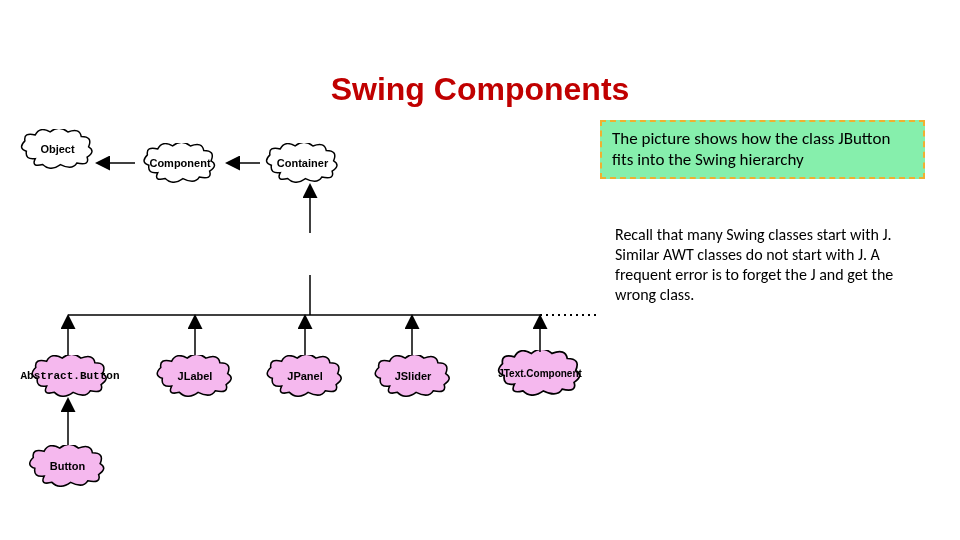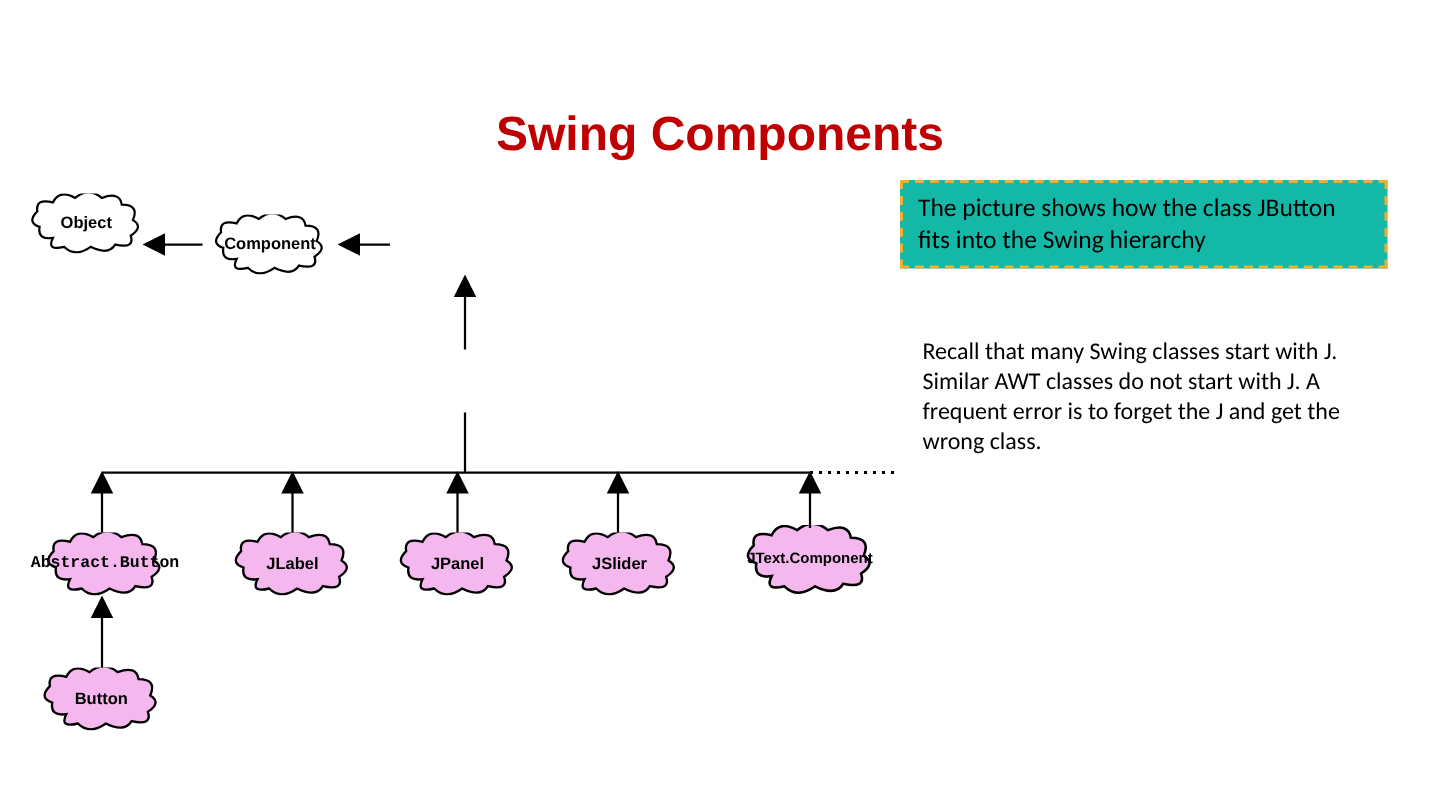--- a/index.html
+++ b/index.html
@@ -54,21 +54,21 @@
     font-size: 14px;
     color: #000;
   }
   .annotation {
     position: absolute;
     border: 2px dashed #f0b030;
     padding: 6px 10px;
     font-size: 17px;
     line-height: 1.25;
     color: #000;
-    background: #14b8a6;
+    background: #86efac;
   }
   .body-text {
     position: absolute;
     font-size: 16px;
     line-height: 1.25;
     color: #000;
   }
 </style>
 </head>
 <body>
@@ -84,20 +84,26 @@
     <span class="lbl">Object</span>
   </div>
 
   <div class="cloud" style="left:125px; top:18px; width:90px; height:40px;">
     <svg width="90" height="40" viewBox="0 0 100 54">
         <path d="M20 40 Q6 42 8 30 Q-4 26 6 16 Q4 4 20 8 Q26 -4 40 4 Q52 -6 64 4 Q80 -2 82 10 Q98 10 92 24 Q102 30 90 38 Q94 50 76 46 Q70 56 54 48 Q40 58 30 48 Q14 52 20 40 Z" fill="#fff" stroke="#000" stroke-width="2"></path>
       </svg>
     <span class="lbl">Component</span>
   </div>
 
+  <div class="cloud" style="left:250px; top:18px; width:85px; height:40px;">
+    <svg width="85" height="40" viewBox="0 0 100 54">
+        <path d="M20 40 Q6 42 8 30 Q-4 26 6 16 Q4 4 20 8 Q26 -4 40 4 Q52 -6 64 4 Q80 -2 82 10 Q98 10 92 24 Q102 30 90 38 Q94 50 76 46 Q70 56 54 48 Q40 58 30 48 Q14 52 20 40 Z" fill="#fff" stroke="#000" stroke-width="2"></path>
+      </svg>
+    <span class="lbl">Container</span>
+  </div>
 
 
   <div class="cloud" style="left:5px; top:230px; width:110px; height:42px;font-family:Liberation Mono, monospace;">
     <svg width="110" height="42" viewBox="0 0 100 54">
         <path d="M20 40 Q6 42 8 30 Q-4 26 6 16 Q4 4 20 8 Q26 -4 40 4 Q52 -6 64 4 Q80 -2 82 10 Q98 10 92 24 Q102 30 90 38 Q94 50 76 46 Q70 56 54 48 Q40 58 30 48 Q14 52 20 40 Z" fill="#f5b8ee" stroke="#000" stroke-width="2"></path>
       </svg>
     <span class="lbl">Abstract.Button</span>
   </div>
 
   <div class="cloud" style="left:145px; top:230px; width:80px; height:42px;">

